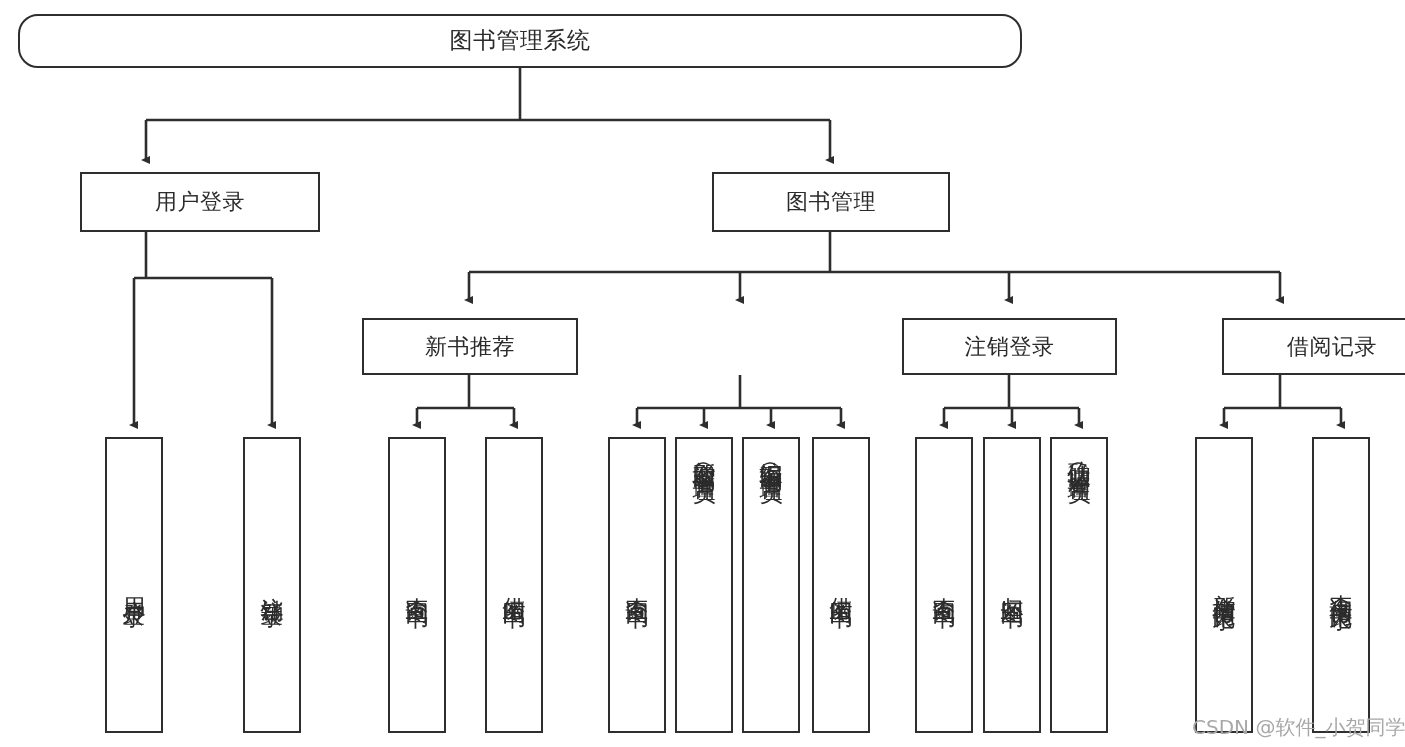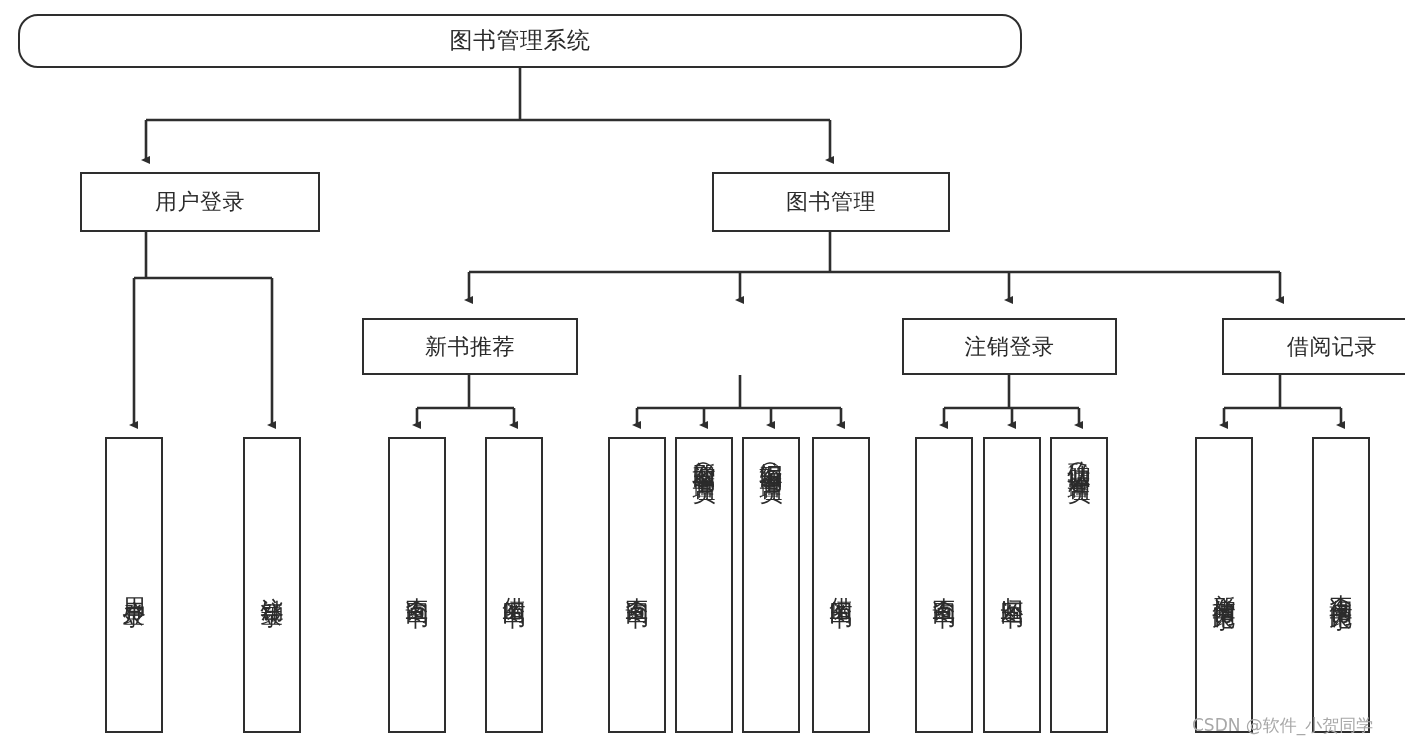--- a/index.html
+++ b/index.html
@@ -60,21 +60,21 @@
     white-space: nowrap;
   }
   .node.vert.centered {
     align-items: center;
     padding-top: 0;
   }
   .watermark {
     position: absolute;
     left: 1192px;
     top: 714px;
-    font-size: 17px;
+    font-size: 20px;
     color: #a8a8a8;
     white-space: nowrap;
     z-index: 5;
     font-family: "DejaVu Sans", "Liberation Sans", sans-serif;
   }
 </style>
 </head>
 <body>
 
 <div id="canvas">

